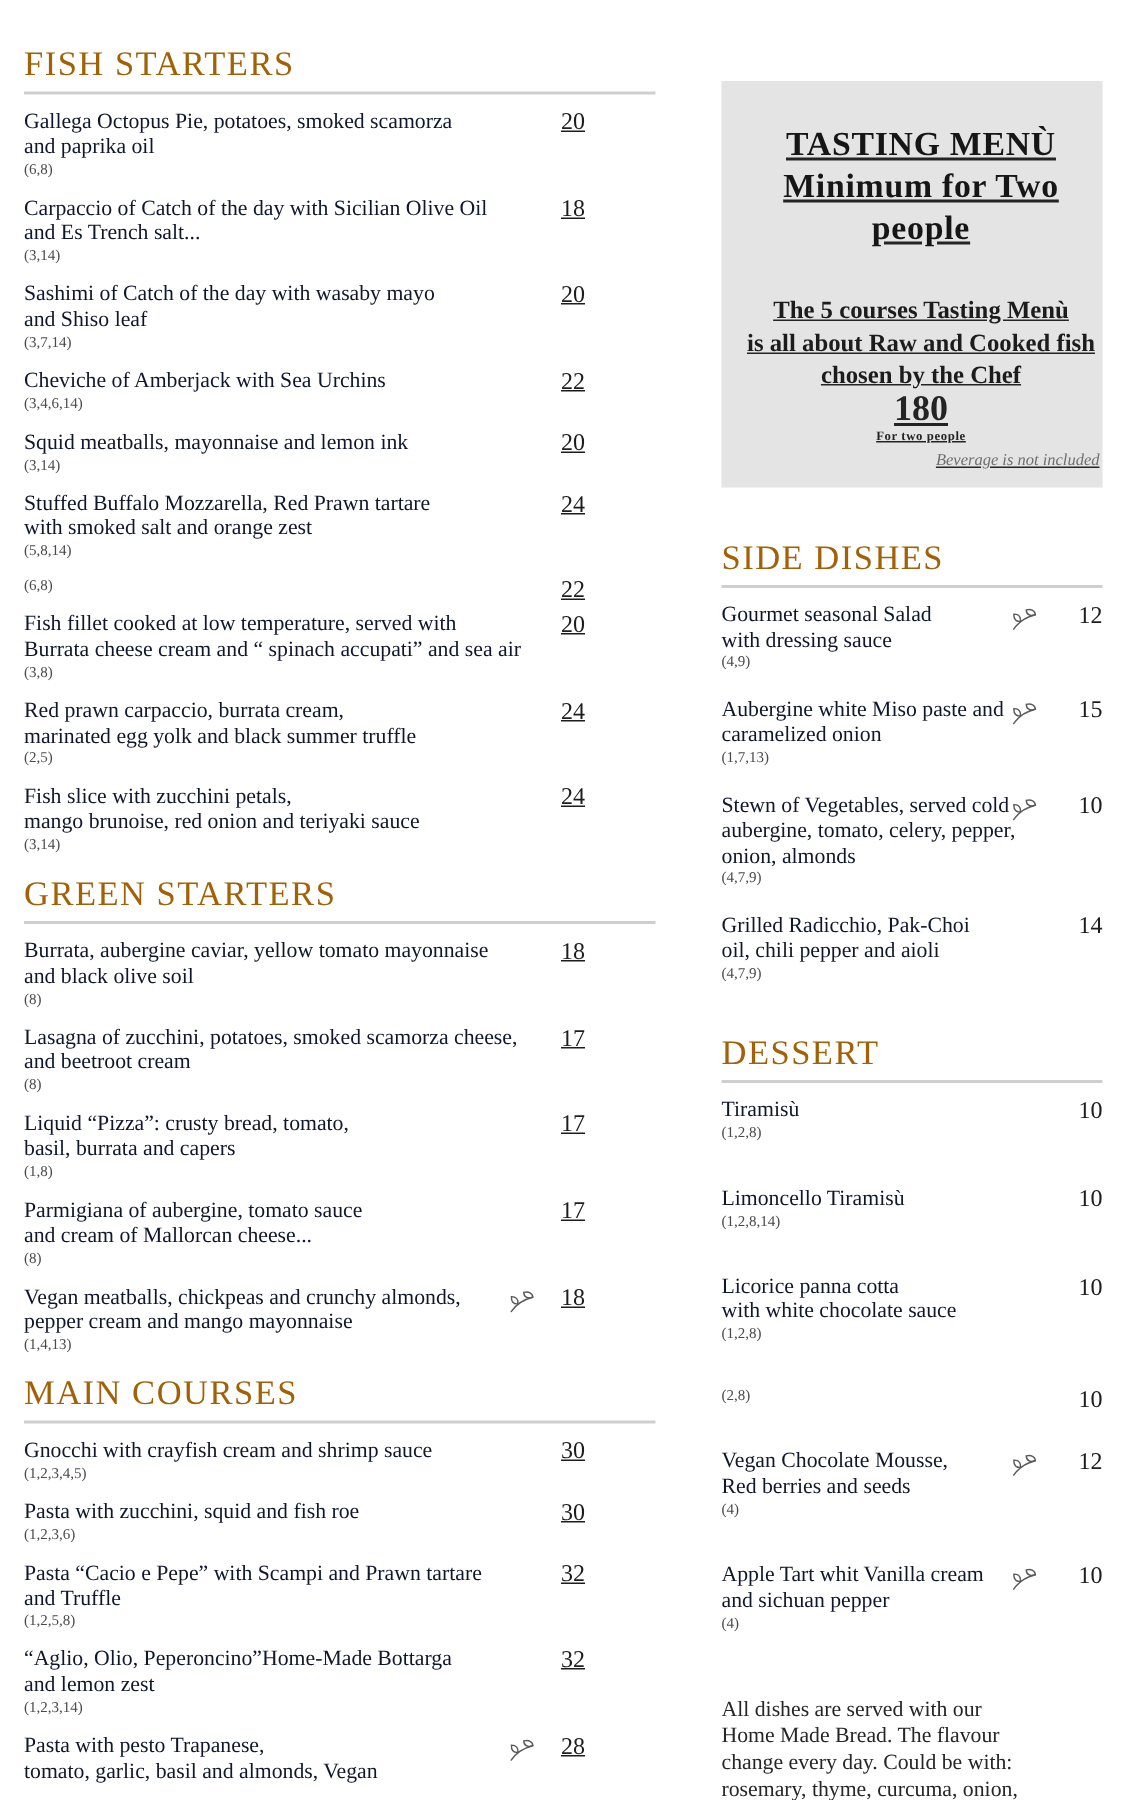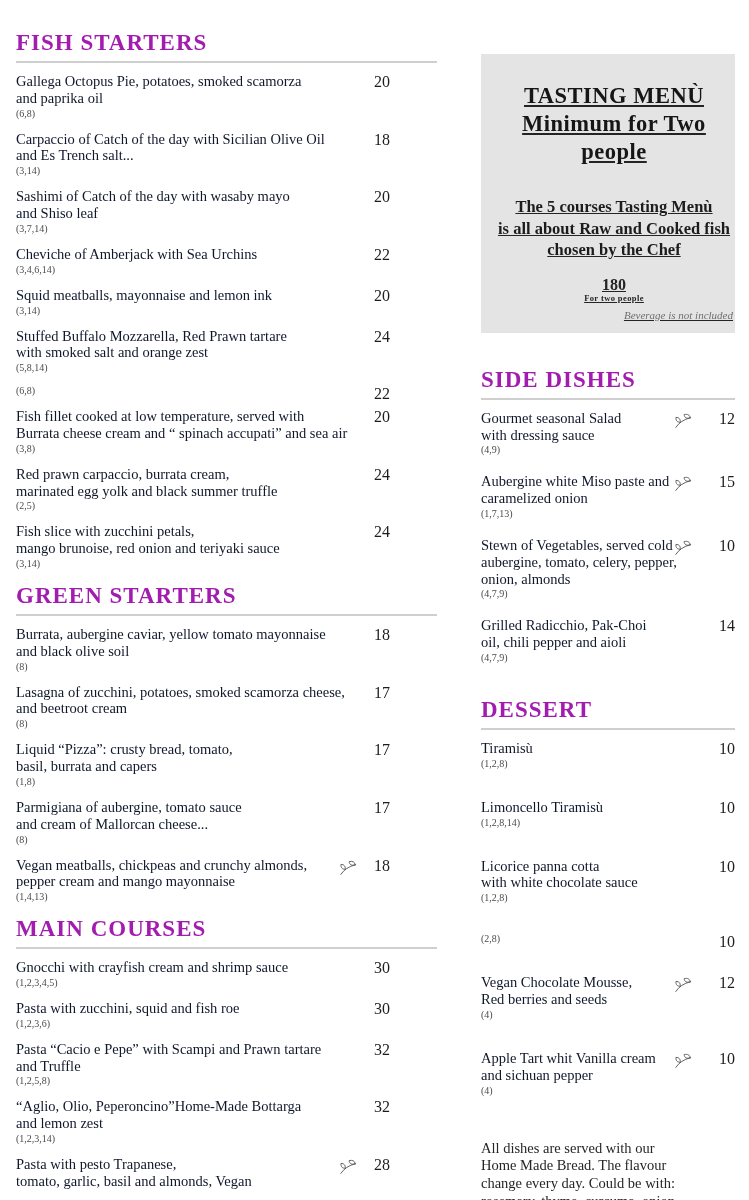--- a/index.html
+++ b/index.html
@@ -3,49 +3,49 @@
 <meta charset="utf-8">
 <style>
   html,body{margin:0;padding:0;background:#ffffff;}
   body{width:749px;height:1200px;overflow:hidden;
        font-family:"Liberation Serif","DejaVu Serif",serif;color:#242424;}
   .page{display:flex;box-sizing:border-box;padding:30px 14px 0 16px;gap:44px;}
   .col-left{width:421px;flex:none;}
   .col-right{width:254px;flex:none;padding-top:24px;}
 
   
-  .menu-section h2{font-size:23px;font-weight:700;letter-spacing:1px;color:#a21caf;
+  .menu-section h2{font-size:23px;font-weight:400;letter-spacing:1px;color:#a16207;
      margin:0 0 10px 0;padding-bottom:5px;border-bottom:2px solid #cfcfcf;}
   .col-left .menu-section + .menu-section{margin-top:14px;}
   .col-right .menu-section{margin-top:34px;}
 
   
   .menu-item{position:relative;margin-bottom:12px;}
   .item-name{font-size:14.5px;line-height:1.16;white-space:pre-line;color:#0f172a;}
   .item-allergens{font-size:10px;color:#4a4a4a;margin-top:1px;}
   .item-price{font-size:16px;color:#1d1d1d;}
   .item-leaf svg{display:block;}
 
   .col-left .item-name{padding-right:70px;}
   .col-left .item-leaf{position:absolute;left:322px;top:3px;}
-  .col-left .item-price{position:absolute;left:344px;top:0;width:44px;text-align:center;}
+  .col-left .item-price{position:absolute;left:344px;top:0;width:44px;text-align:center;text-decoration:underline;}
 
   .col-right .item-name{padding-right:58px;}
   .col-right .item-leaf{position:absolute;right:42px;top:3px;}
   .col-right .item-price{position:absolute;right:0;top:0;width:34px;text-align:right;}
   .col-right .section-0 .menu-item{margin-bottom:18px;}
   .col-right .section-1 .menu-item{margin-bottom:30px;}
 
   
   .tasting-box{background:#e4e4e4;padding:28px 2px 12px 14px;text-align:center;
      margin-bottom:2px;text-decoration:underline;}
   .tb-title{font-size:22.5px;font-weight:700;letter-spacing:.5px;color:#161616;line-height:1.25;}
   .tb-body{font-size:16.5px;font-weight:700;color:#1c1c1c;line-height:1.3;
      margin-top:30px;white-space:pre-line;}
-  .tb-price{font-size:16px;font-weight:700;margin-top:16px;line-height:1;}
+  .tb-price{font-size:24px;font-weight:700;line-height:1;}
   .tb-caption{font-size:8.5px;font-weight:700;letter-spacing:.4px;}
   .tb-note{font-size:11px;font-style:italic;color:#6e6e6e;text-align:right;margin-top:6px;}
 
   
   .notes{margin-top:44px;}
   .note-row{display:flex;align-items:center;margin-bottom:36px;}
   .note-text{flex:1;font-size:14.5px;line-height:1.22;white-space:pre-line;color:#262626;}
 </style>
 </head>
 <body>

